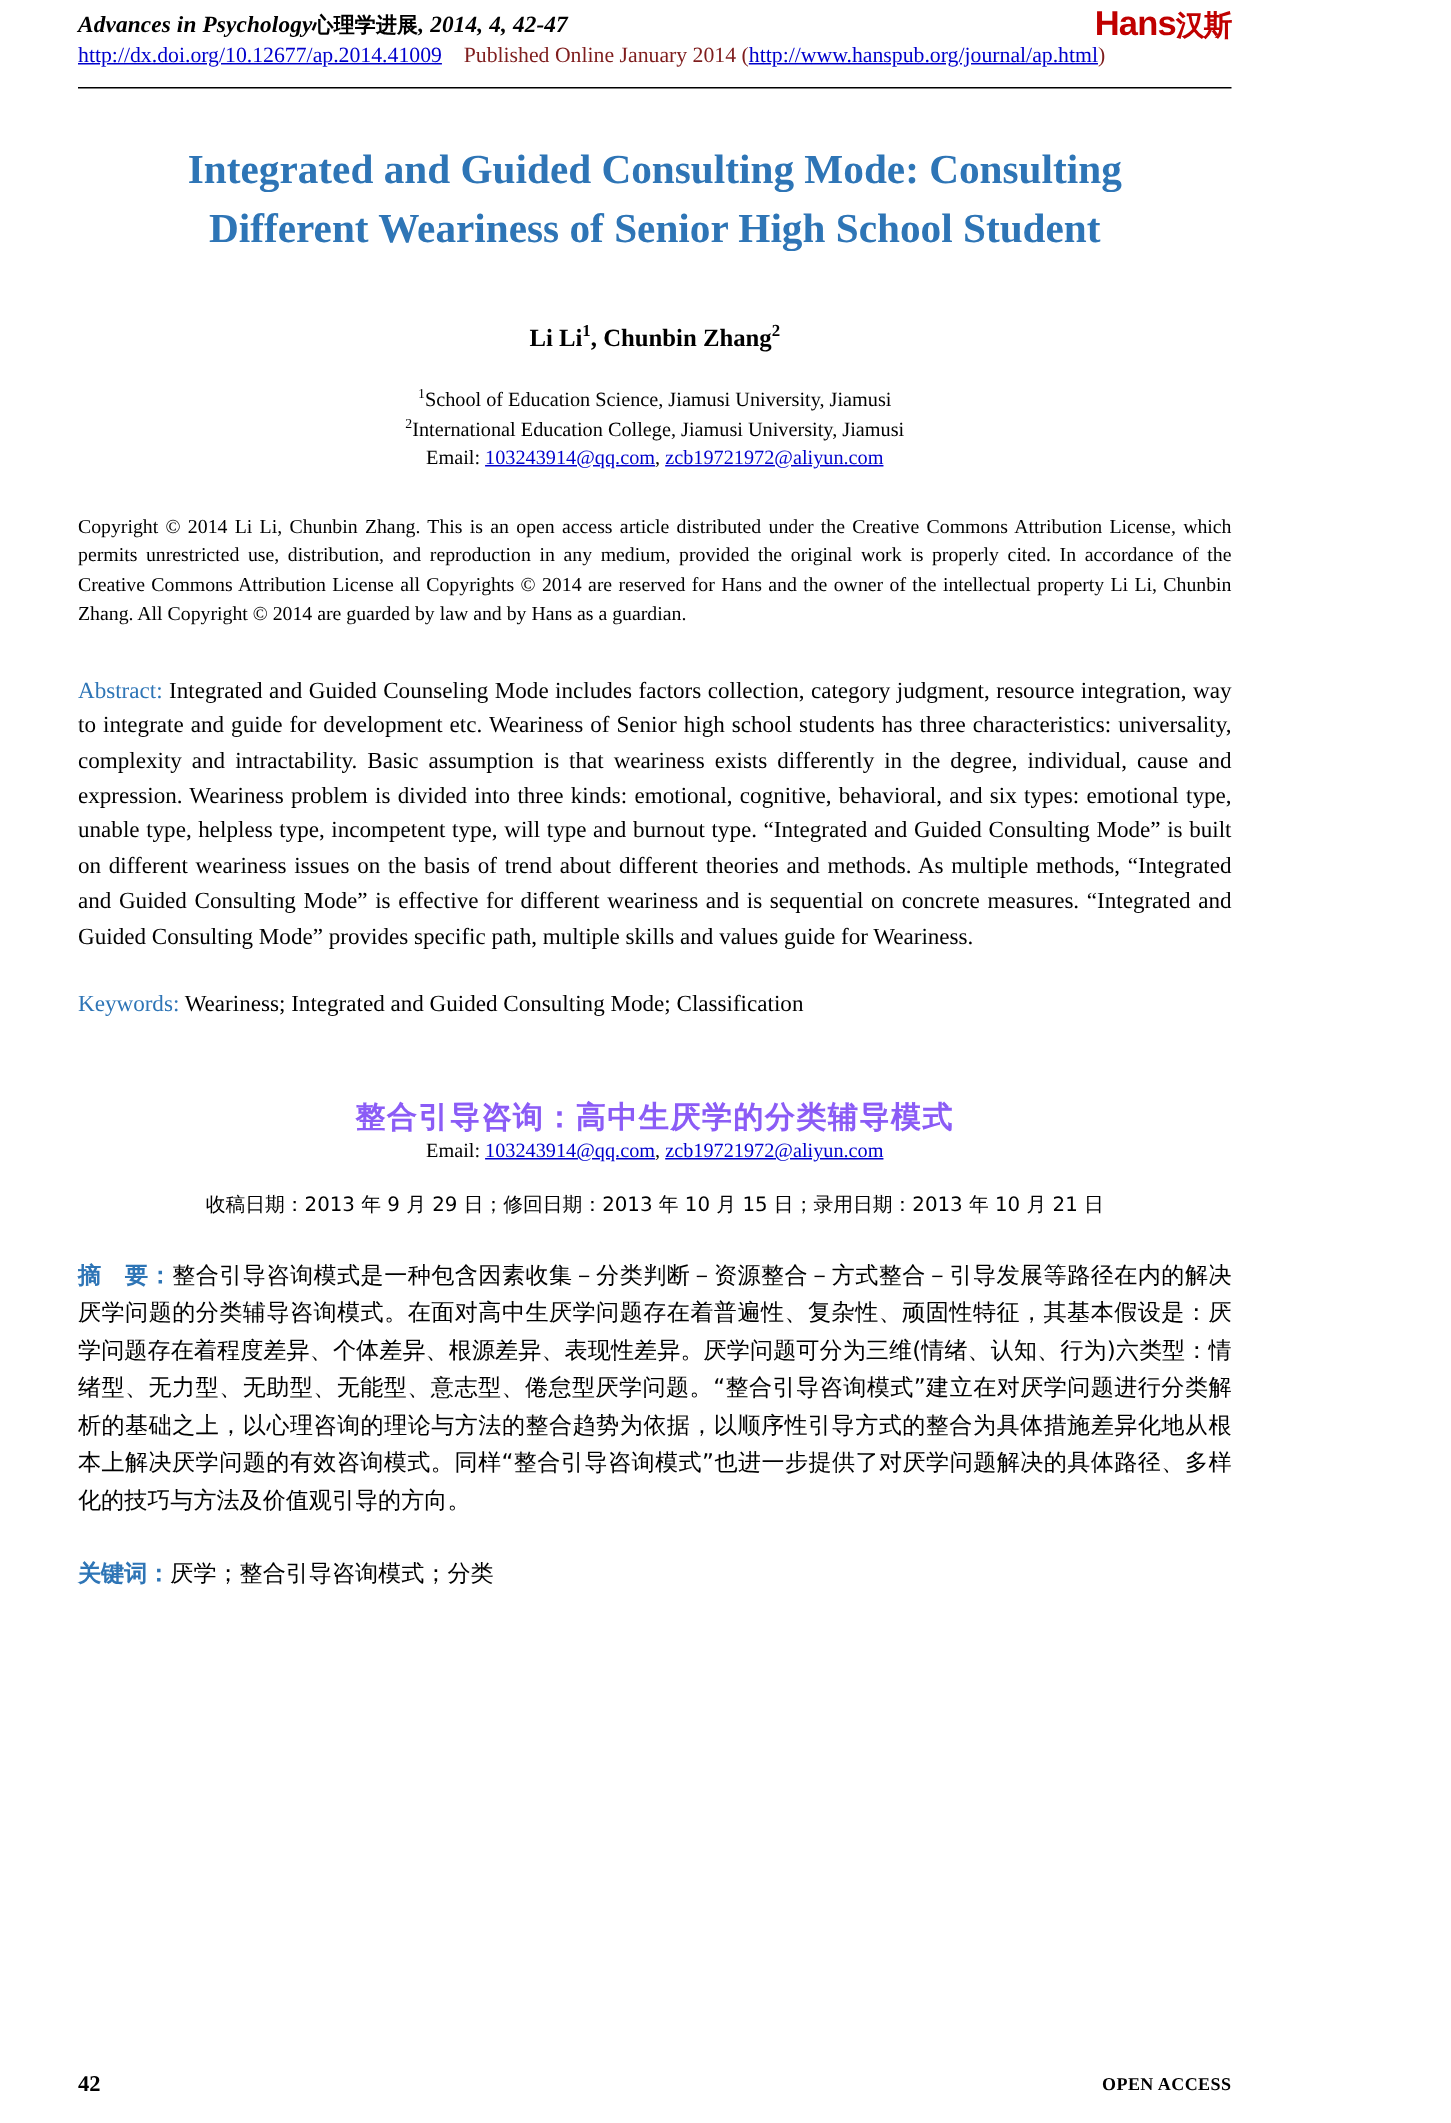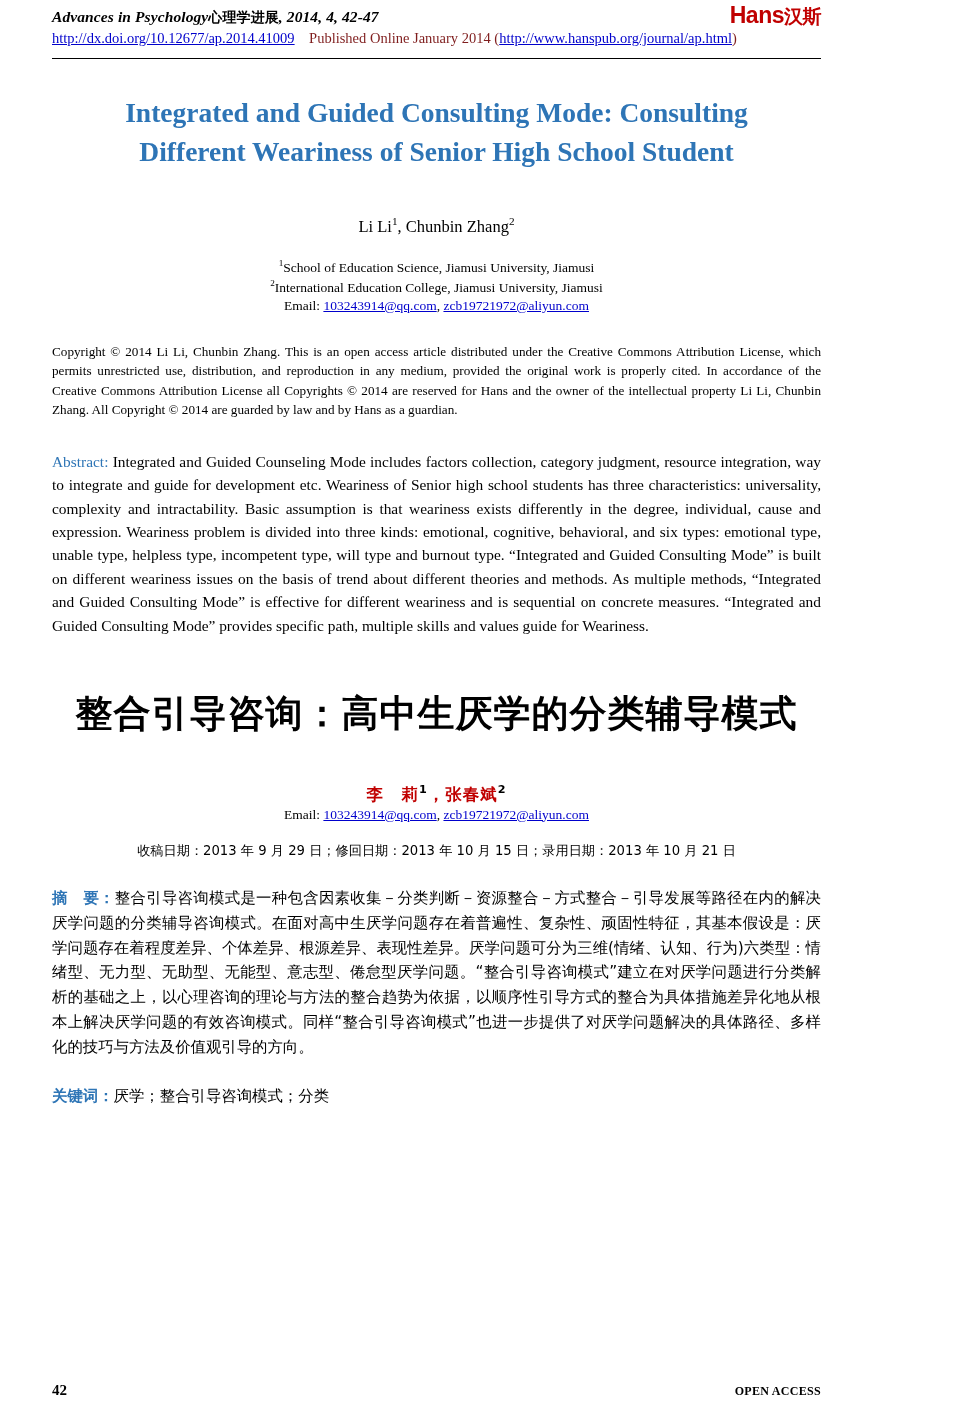--- a/index.html
+++ b/index.html
@@ -78,21 +78,21 @@
     font-size: 27.5px;
     font-weight: bold;
     line-height: 1.42;
     margin-top: 34px;
     padding: 0 40px;
   }
 
   .authors {
     text-align: center;
     font-size: 16.5px;
-    font-weight: normal;
+    font-weight: bold;
     margin-top: 44px;
   }
   sup { font-size: 0.68em; vertical-align: super; }
 
   .affil {
     text-align: center;
     font-size: 13.5px;
     line-height: 1.45;
     margin-top: 20px;
   }
@@ -125,24 +125,24 @@
     font-weight: normal;
   }
   .keywords {
     font-size: 15.4px;
     margin-top: 25px;
   }
 
   
   .cn-title {
     text-align: center;
-    color: #000000;
+    color: #8b5cf6;
     font-family: Liberation Sans, sans-serif;
     font-weight: bold;
-    font-size: 37px;
+    font-size: 20px;
     letter-spacing: 1px;
     margin-top: 52px;
   }
   .cn-authors {
     text-align: center;
     font-family: "DejaVu Sans", sans-serif;
     font-weight: bold;
     font-size: 16.5px;
     color: #c00000;
     margin-top: 44px;
@@ -185,21 +185,20 @@
   }
 
   
   .footer {
     position: absolute;
     left: 52px;
     right: 52px;
     bottom: 16px;
     display: flex;
     justify-content: space-between;
-    align-items: flex-end;
     font-size: 15px;
     gap: 34px;
   }
   .footer .page-num { font-weight: bold; }
   .footer .oa {
     font-family: Liberation Serif, serif;
     font-weight: bold;
     font-size: 12px;
     letter-spacing: 0.3px;
   }
@@ -224,24 +223,24 @@
     <div><sup>1</sup><span>School of Education Science, Jiamusi University, Jiamusi</span></div>
     <div><sup>2</sup><span>International Education College, Jiamusi University, Jiamusi</span></div>
   </div>
   <div class="email-line"><span>Email: </span><a class="link" href="#">103243914@qq.com</a><span>, </span><a class="link" href="#">zcb19721972@aliyun.com</a></div>
 
 
   <div class="copyright">Copyright © 2014 Li Li, Chunbin Zhang. This is an open access article distributed under the Creative Commons Attribution License, which permits unrestricted use, distribution, and reproduction in any medium, provided the original work is properly cited. In accordance of the Creative Commons Attribution License all Copyrights © 2014 are reserved for Hans and the owner of the intellectual property Li Li, Chunbin Zhang. All Copyright © 2014 are guarded by law and by Hans as a guardian.</div>
 
   <div class="abstract"><span class="lbl">Abstract:</span><span> Integrated and Guided Counseling Mode includes factors collection, category judgment, resource integration, way to integrate and guide for development etc. Weariness of Senior high school students has three characteristics: universality, complexity and intractability. Basic assumption is that weariness exists differently in the degree, individual, cause and expression. Weariness problem is divided into three kinds: emotional, cognitive, behavioral, and six types: emotional type, unable type, helpless type, incompetent type, will type and burnout type. “Integrated and Guided Consulting Mode” is built on different weariness issues on the basis of trend about different theories and methods. As multiple methods, “Integrated and Guided Consulting Mode” is effective for different weariness and is sequential on concrete measures. “Integrated and Guided Consulting Mode” provides specific path, multiple skills and values guide for Weariness.</span></div>
 
+  <div class="keywords"><span class="lbl">Keywords:</span><span> Weariness; Integrated and Guided Consulting Mode; Classification</span></div>
 
   <div class="cn-title">整合引导咨询：高中生厌学的分类辅导模式</div>
 
-  <div class="cn-authors"><span>李　莉</span><sup>1</sup><span>，</span><span>张春斌</span><sup>2</sup></div>
 
   <div class="cn-email"><span>Email: </span><a class="link" href="#">103243914@qq.com</a><span>, </span><a class="link" href="#">zcb19721972@aliyun.com</a></div>
 
   <div class="cn-dates">收稿日期：2013 年 9 月 29 日；修回日期：2013 年 10 月 15 日；录用日期：2013 年 10 月 21 日</div>
 
   <div class="cn-abstract"><span class="cn-lbl">摘　要：</span><span>整合引导咨询模式是一种包含因素收集－分类判断－资源整合－方式整合－引导发展等路径在内的解决厌学问题的分类辅导咨询模式。在面对高中生厌学问题存在着普遍性、复杂性、顽固性特征，其基本假设是：厌学问题存在着程度差异、个体差异、根源差异、表现性差异。厌学问题可分为三维(情绪、认知、行为)六类型：情绪型、无力型、无助型、无能型、意志型、倦怠型厌学问题。“整合引导咨询模式”建立在对厌学问题进行分类解析的基础之上，以心理咨询的理论与方法的整合趋势为依据，以顺序性引导方式的整合为具体措施差异化地从根本上解决厌学问题的有效咨询模式。同样“整合引导咨询模式”也进一步提供了对厌学问题解决的具体路径、多样化的技巧与方法及价值观引导的方向。</span></div>
 
   <div class="cn-keywords"><span class="cn-lbl">关键词：</span><span>厌学；整合引导咨询模式；分类</span></div>
 
   <div class="footer">

